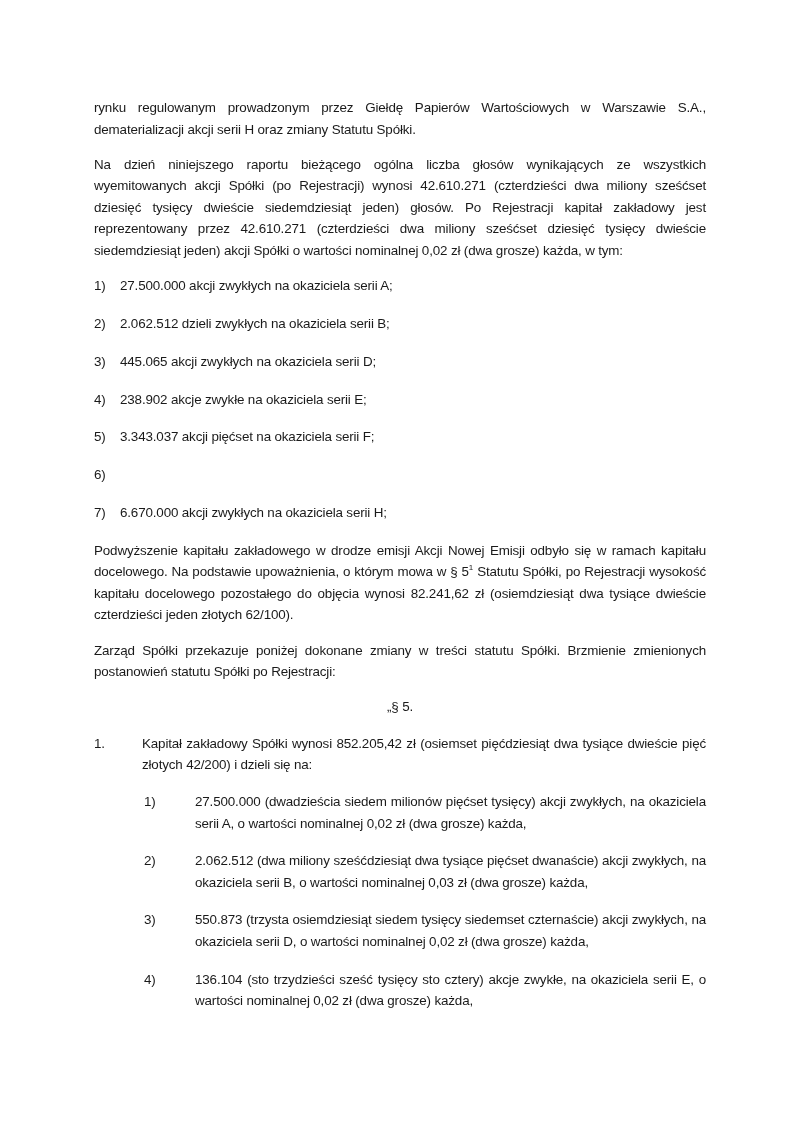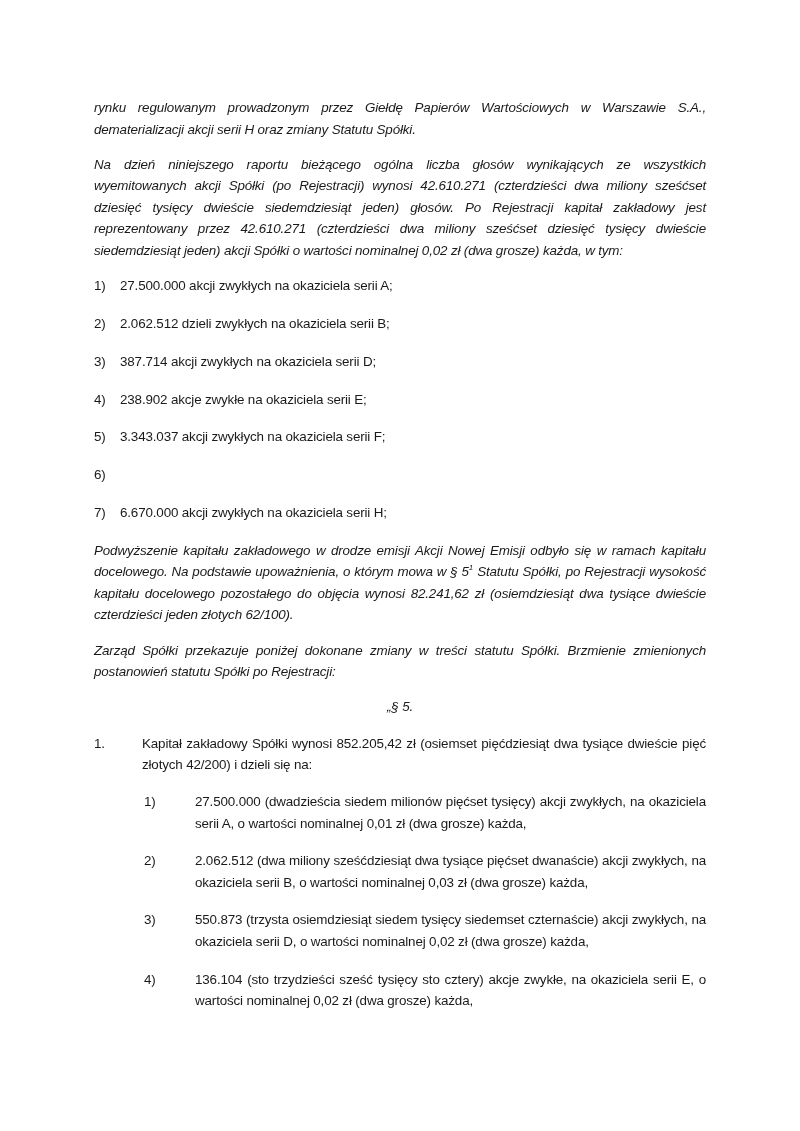--- a/index.html
+++ b/index.html
@@ -6,21 +6,21 @@
   body {
     width: 800px; height: 1131px; position: relative; overflow: hidden;
     font-family: "Liberation Sans", sans-serif;
     color: #1a1a1a;
   }
   .page { position: absolute; left: 0; top: 0; width: 800px; height: 1131px; background: #fff; }
   .content {
     position: absolute; left: 94px; top: 97px; width: 612px;
     font-size: 13.4px; line-height: 21.6px; letter-spacing: -0.15px;
   }
-  p { margin: 0; font-style: italic; }
+  p { margin: 0; }
   .justify { text-align: justify; }
   .para { margin-bottom: 13.5px; }
   .simple-list { margin: 2px 0 0 0; padding: 0; list-style: none; }
   .simple-list li { display: flex; height: 21.6px; margin-bottom: 16.2px; }
   .simple-list li .num { width: 26px; flex: none; }
   .center-heading { text-align: center; margin: 0 0 15px 0; }
   .art-item { display: flex; margin-bottom: 15px; }
   .art-item .num { width: 48px; flex: none; }
   .art-item .txt { flex: 1; text-align: justify; }
   .sub-list { margin: 0 0 0 50px; padding: 0; list-style: none; }
@@ -43,29 +43,29 @@
       <li>
           <span class="num">1)</span>
           <span>27.500.000 akcji zwykłych na okaziciela serii A;</span>
         </li>
       <li>
           <span class="num">2)</span>
           <span>2.062.512 dzieli zwykłych na okaziciela serii B;</span>
         </li>
       <li>
           <span class="num">3)</span>
-          <span>387.714 akcji zwykłych na okaziciela serii D;</span>
+          <span>445.065 akcji zwykłych na okaziciela serii D;</span>
         </li>
       <li>
           <span class="num">4)</span>
           <span>238.902 akcje zwykłe na okaziciela serii E;</span>
         </li>
       <li>
           <span class="num">5)</span>
-          <span>3.343.037 akcji zwykłych na okaziciela serii F;</span>
+          <span>3.343.037 akcji pięćset na okaziciela serii F;</span>
         </li>
       <li>
           <span class="num">6)</span>
         </li>
       <li>
           <span class="num">7)</span>
           <span>6.670.000 akcji zwykłych na okaziciela serii H;</span>
         </li>
     </ul>
 
@@ -76,21 +76,21 @@
     <p class="center-heading">„§ 5.</p>
 
     <div class="art-item">
       <span class="num">1.</span>
       <span class="txt">Kapitał zakładowy Spółki wynosi 852.205,42 zł (osiemset pięćdziesiąt dwa tysiące dwieście pięć złotych 42/200) i dzieli się na:</span>
     </div>
 
     <ul class="sub-list">
       <li>
           <span class="num">1)</span>
-          <span class="txt">27.500.000 (dwadzieścia siedem milionów pięćset tysięcy) akcji zwykłych, na okaziciela serii A, o wartości nominalnej 0,01 zł (dwa grosze) każda,</span>
+          <span class="txt">27.500.000 (dwadzieścia siedem milionów pięćset tysięcy) akcji zwykłych, na okaziciela serii A, o wartości nominalnej 0,02 zł (dwa grosze) każda,</span>
         </li>
       <li>
           <span class="num">2)</span>
           <span class="txt">2.062.512 (dwa miliony sześćdziesiąt dwa tysiące pięćset dwanaście) akcji zwykłych, na okaziciela serii B, o wartości nominalnej 0,03 zł (dwa grosze) każda,</span>
         </li>
       <li>
           <span class="num">3)</span>
           <span class="txt">550.873 (trzysta osiemdziesiąt siedem tysięcy siedemset czternaście) akcji zwykłych, na okaziciela serii D, o wartości nominalnej 0,02 zł (dwa grosze) każda,</span>
         </li>
       <li>

